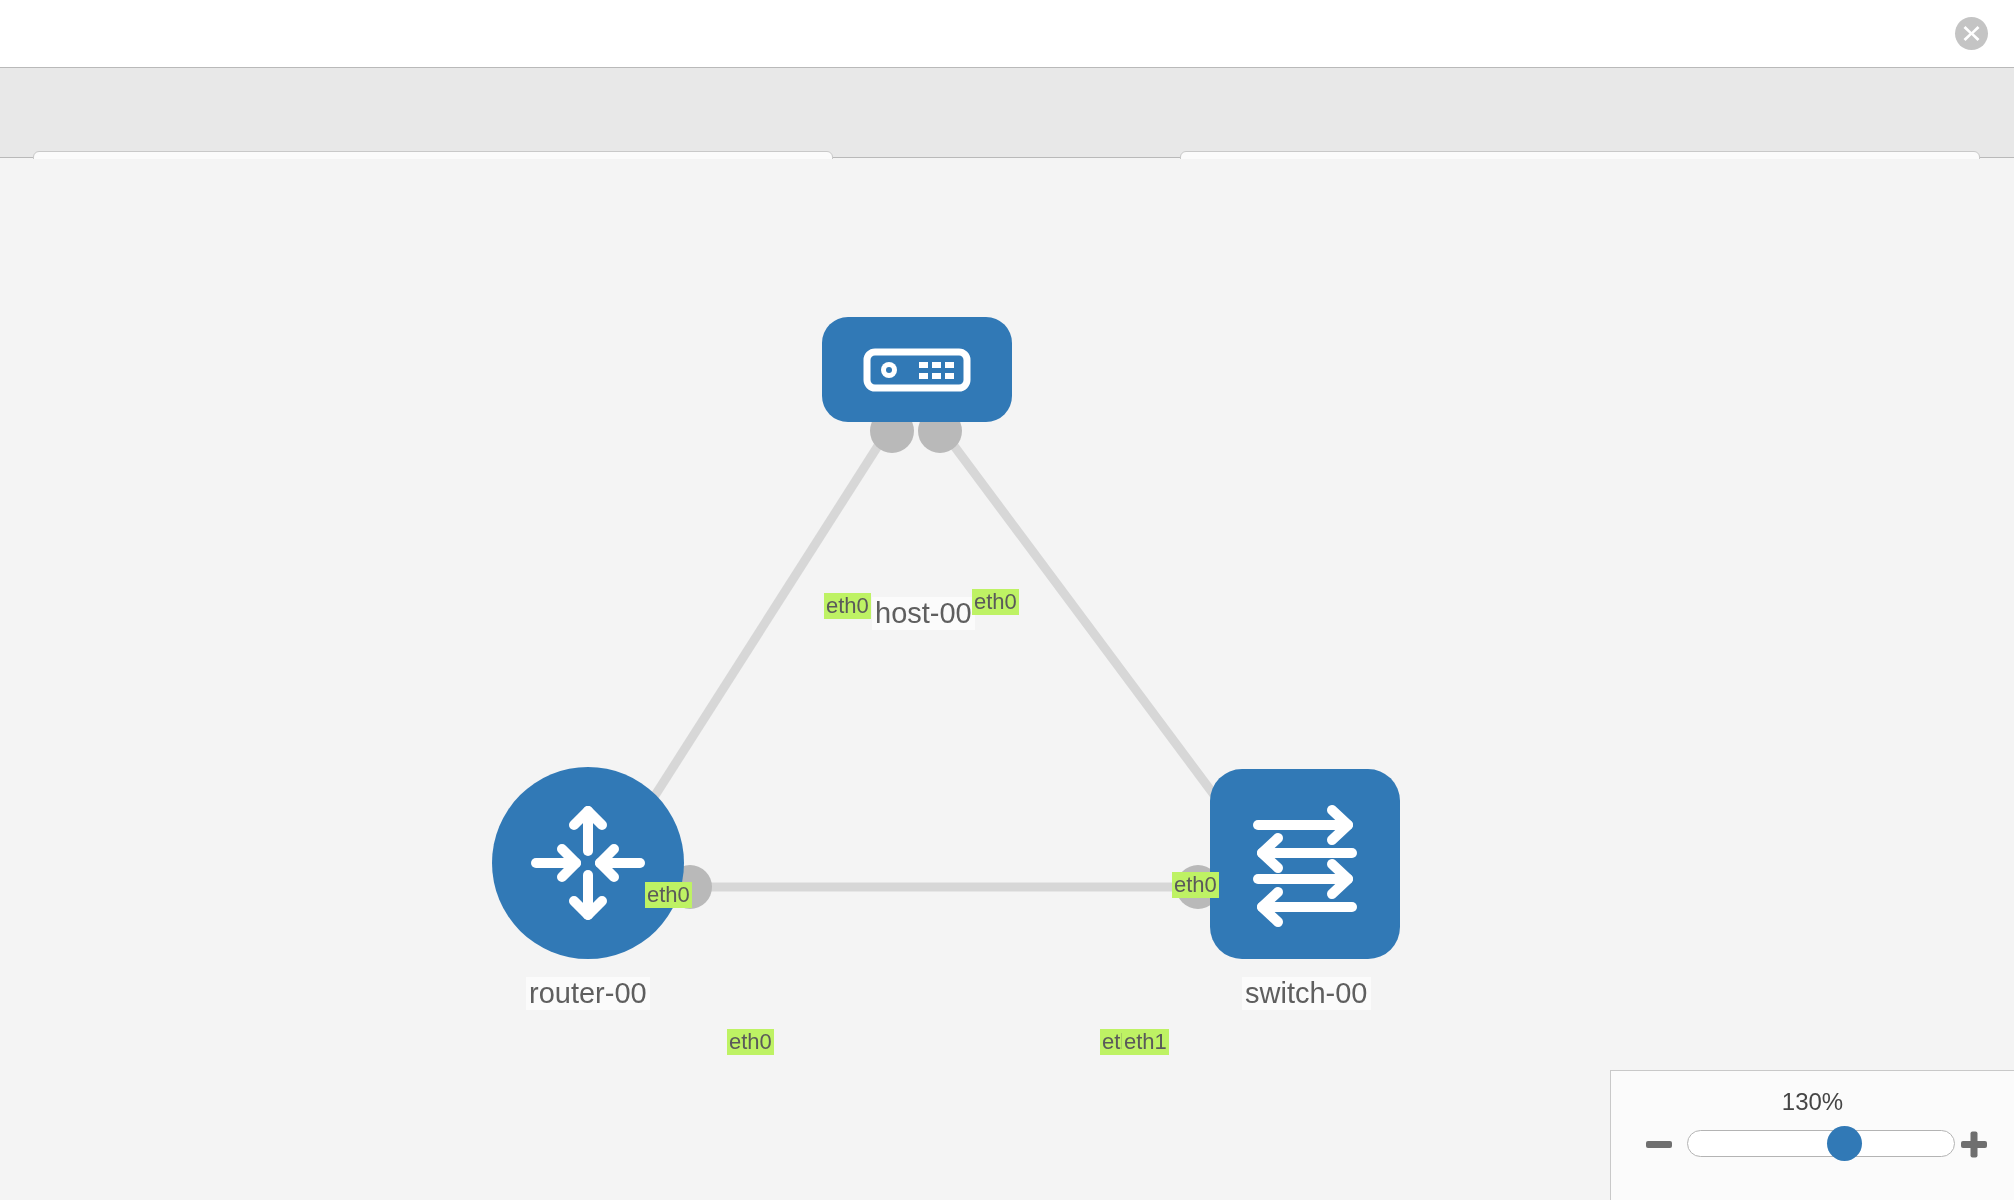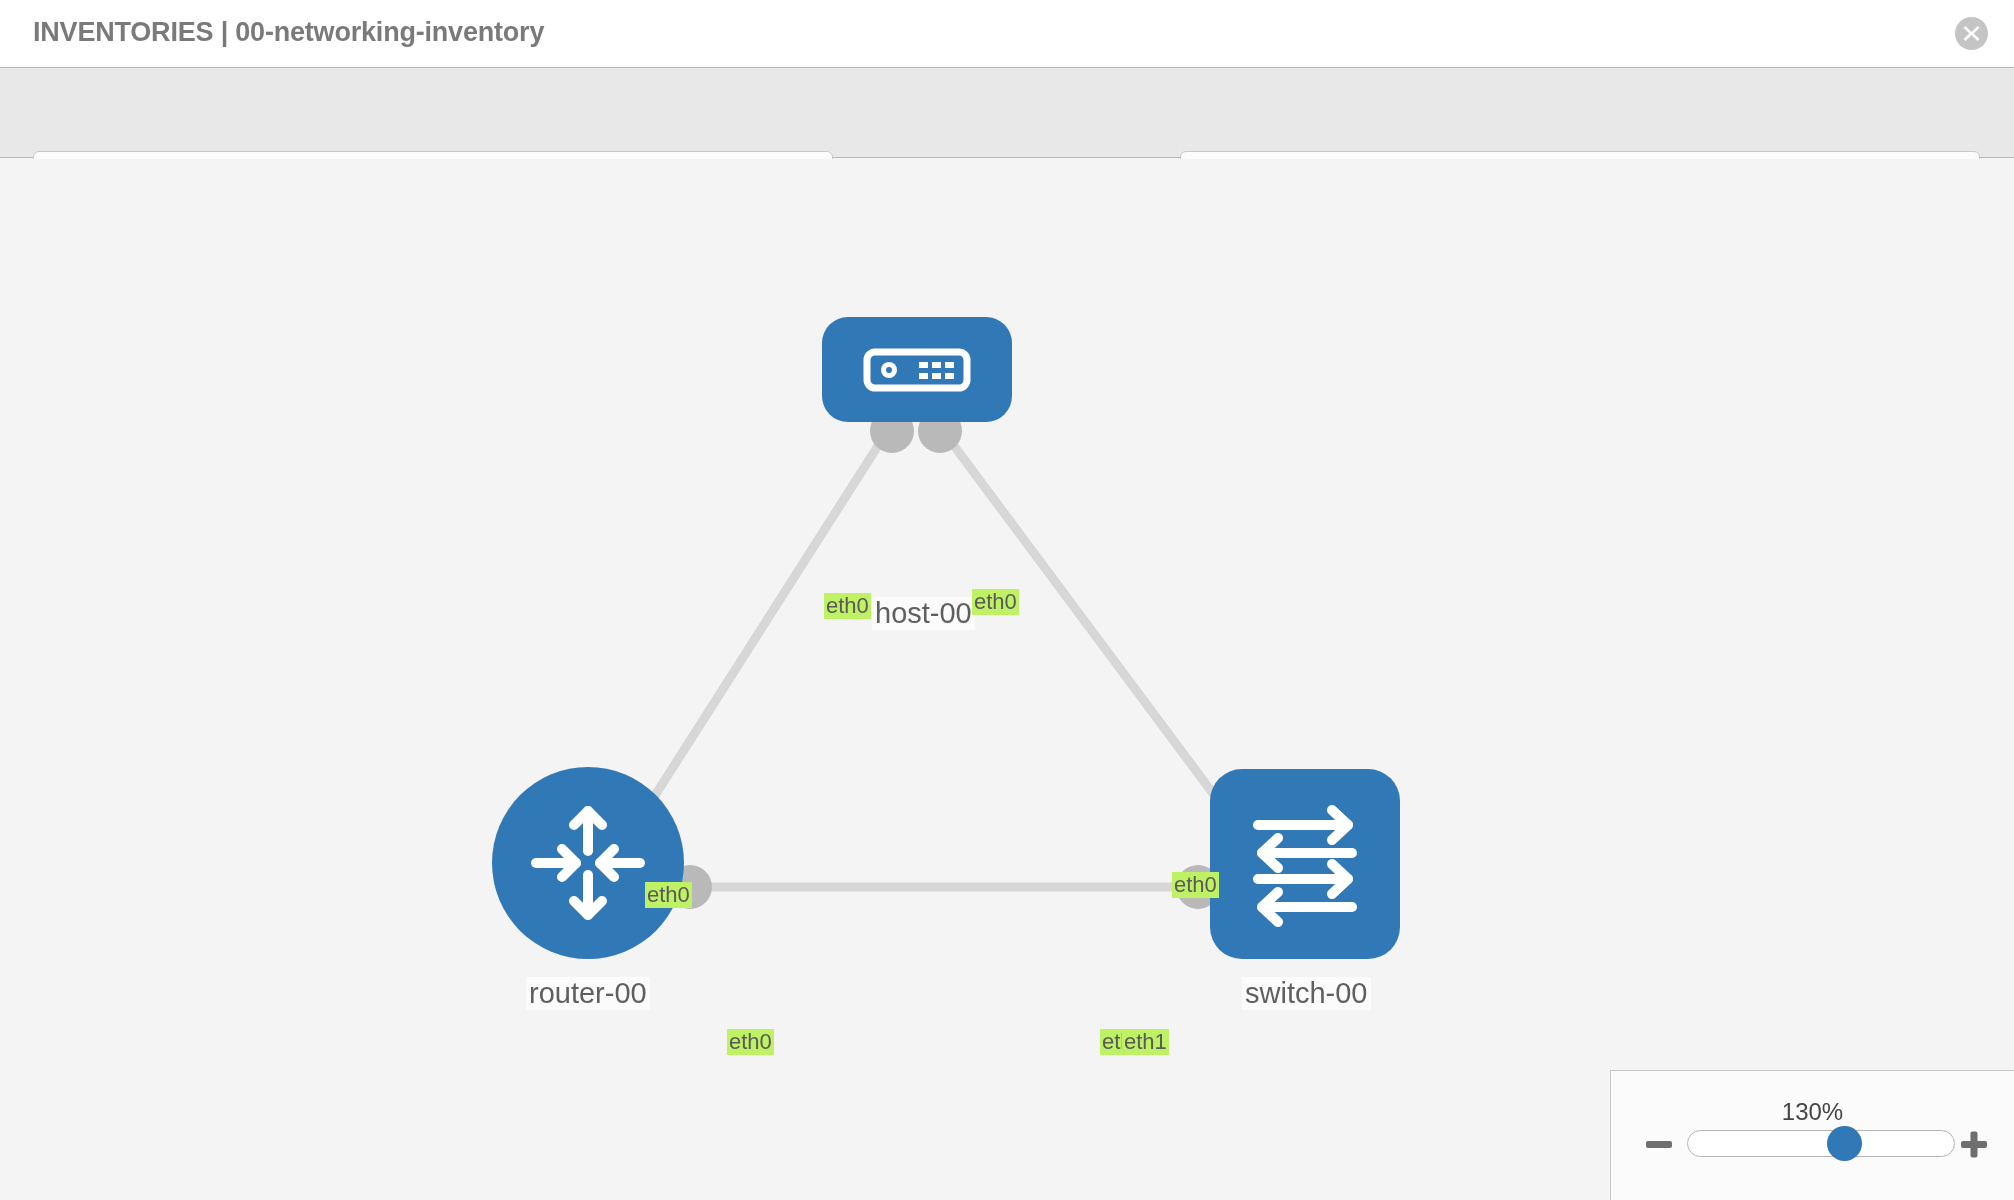--- a/index.html
+++ b/index.html
@@ -91,21 +91,21 @@
 
   
   .zoom-panel {
     position: absolute; right: 0; bottom: 0;
     width: 404px; height: 130px;
     background: #fbfbfb;
     border: 1px solid #c9c9c9;
     border-right: none; border-bottom: none;
   }
   .zoom-value {
-    position: absolute; left: 0; right: 0; top: 27px;
+    position: absolute; left: 0; right: 0; top: 17px;
     text-align: center; font-size: 24px; color: #454545;
   }
   .zoom-minus, .zoom-plus {
     position: absolute; top: 58px; cursor: pointer;
   }
   .zoom-minus { left: 32px; }
   .zoom-plus  { right: 24px; }
   .zoom-track {
     position: absolute; left: 76px; top: 59px;
     width: 268px; height: 27px;
@@ -117,21 +117,20 @@
     width: 35px; height: 35px; border-radius: 50%;
     background: #3179b6; cursor: pointer;
   }
 </style>
 </head>
 <body>
 
 <div id="app">
 
   <div class="header">
-    <div class="header-title">INVENTORIES | 00-networking-inventory</div>
 
     <div class="close-btn">
       <svg width="33" height="33" viewBox="0 0 33 33" aria-hidden="true">
         <path d="M10.5 9 L16.5 15 L22.5 9 L24.5 11 L18.5 16.5 L24.5 22 L22.5 24 L16.5 18 L10.5 24 L8.5 22 L14.5 16.5 L8.5 11 Z" fill="#ffffff"></path>
       </svg>
     </div>
   </div>
 
   <div class="toolbar">
 

